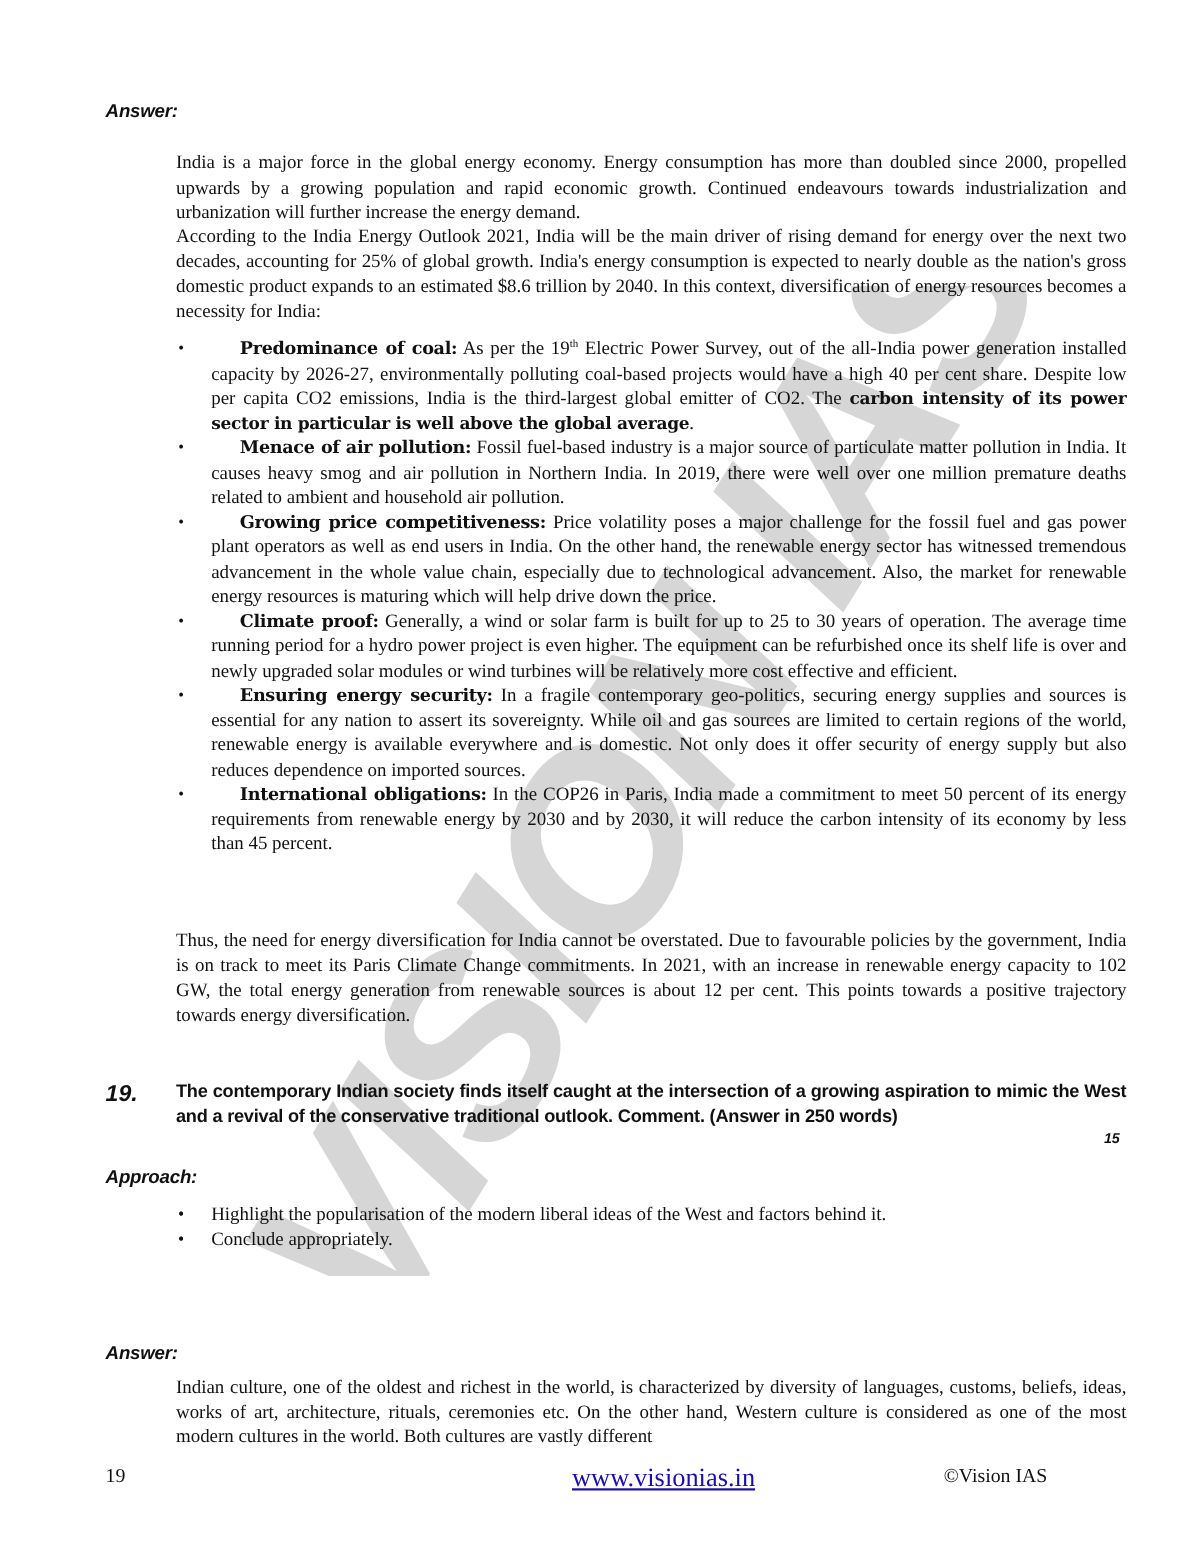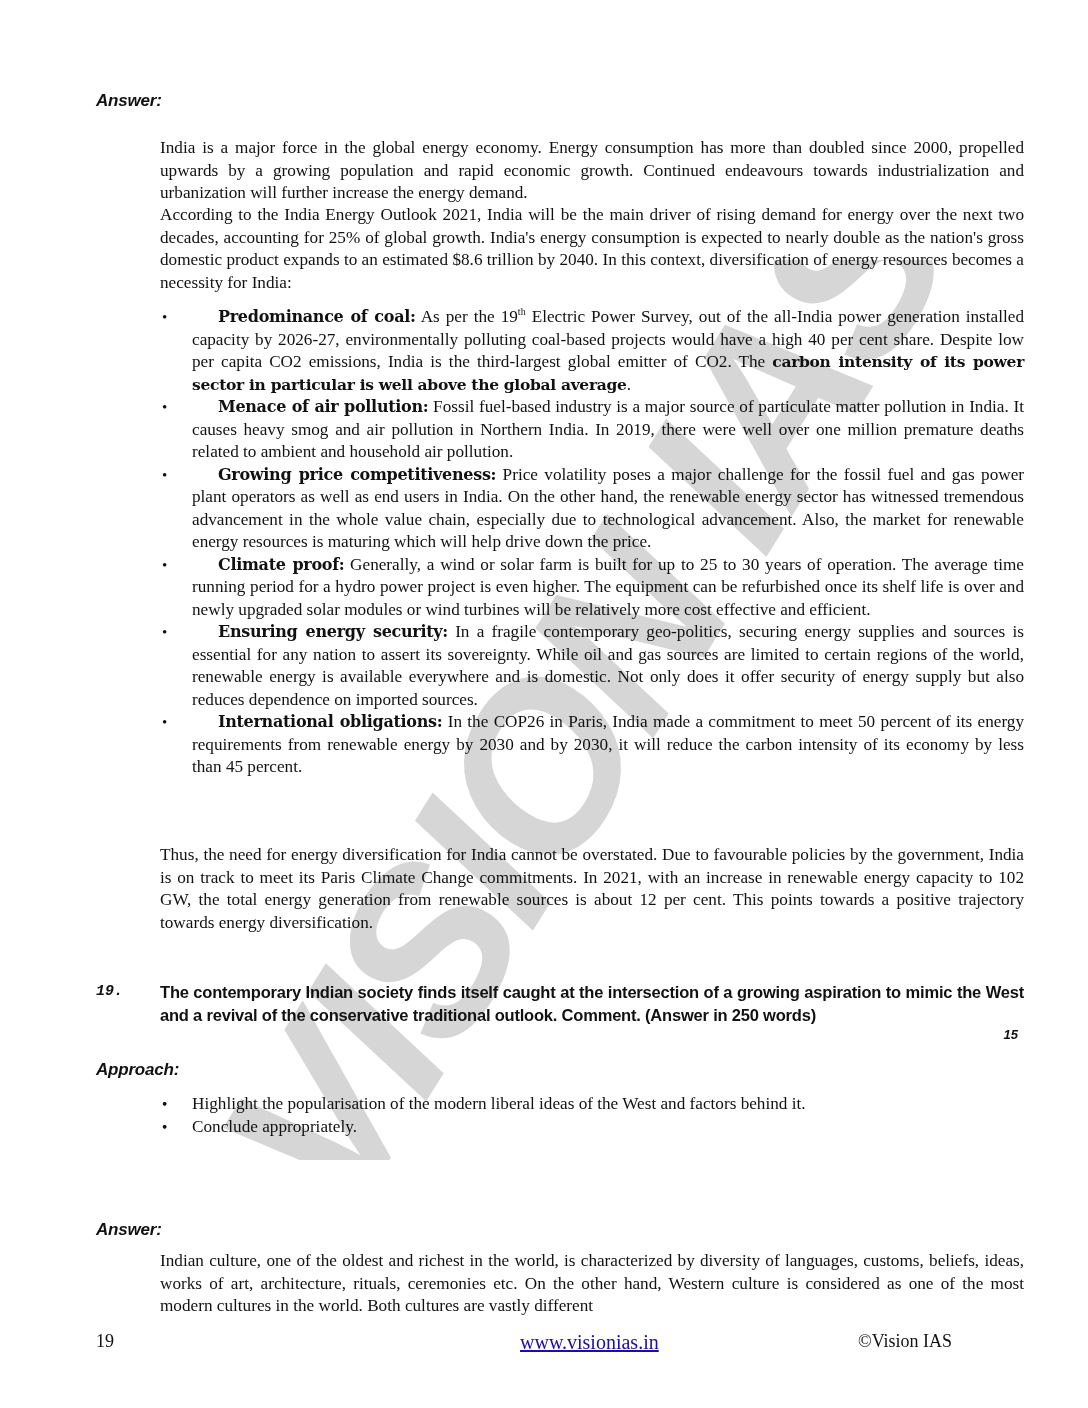--- a/index.html
+++ b/index.html
@@ -11,28 +11,28 @@
     .content { position:absolute; left:0; top:0; width:1088px; z-index:1; }
     .label { position:absolute; left:96px; font-weight:bold; font-style:italic;
       font-size:17px; font-family:"Liberation Sans", "DejaVu Sans", sans-serif; letter-spacing:-0.2px; }
     .para { position:absolute; left:160px; width:864px; font-size:17.2px; line-height:22.5px;
       text-align:justify; }
     .bullets { position:absolute; left:160px; width:864px; margin:0; padding:0; list-style:none; }
     .bullets li { position:relative; padding-left:32px; font-size:17.2px; line-height:22.5px; text-align:justify; }
     .bullets li .dot { position:absolute; left:2px; top:0; font-size:15px; }
     .bullets li b { font-family:"DejaVu Serif", serif; font-size:16px; letter-spacing:-0.3px;margin-left:26px; }
     .bolds { font-weight:bold; font-family:"DejaVu Serif", serif; font-size:15.5px; letter-spacing:-0.3px; }
-    .q-num { position:absolute; left:96px; top:983px; font-weight:bold; font-style:italic; font-size:15px;
-      font-family:Liberation Mono, monospace; }
+    .q-num { position:absolute; left:96px; top:983px; font-weight:bold; font-style:italic; font-size:21px;
+      font-family:Liberation Sans, sans-serif; }
     .q-text { position:absolute; left:160px; top:981px; width:864px; font-weight:bold; 
       font-size:16.5px; line-height:23px; text-align:justify; font-family:"Liberation Sans", sans-serif; letter-spacing:-0.2px; }
     .q-marks { position:absolute; right:70px; top:1027px; font-weight:bold; font-style:italic; font-size:13px;
       font-family:"Liberation Sans", sans-serif; }
     .footer-num { position:absolute; left:96px; top:1331px; font-size:18px; }
-    .footer-link { position:absolute; left:520px; top:1331px; font-size:20px; color:#1a0dab; text-decoration:underline; }
+    .footer-link { position:absolute; left:520px; top:1331px; font-size:24px; color:#1a0dab; text-decoration:underline; }
     .footer-copy { position:absolute; left:858px; top:1331px; font-size:18px; }
     sup { font-size:10px; line-height:0; }
   </style>
 </head>
 <body>
 
 <div class="page">
 
   <svg class="watermark" viewBox="0 0 900 900">
     <g transform="translate(450 450) rotate(-58)" fill="#d6d6d6">

